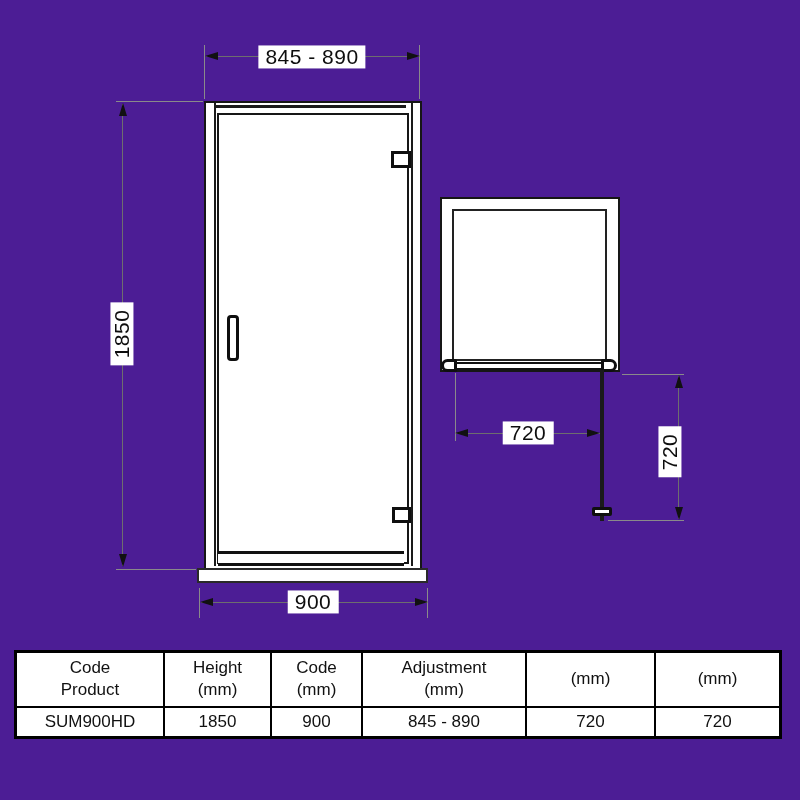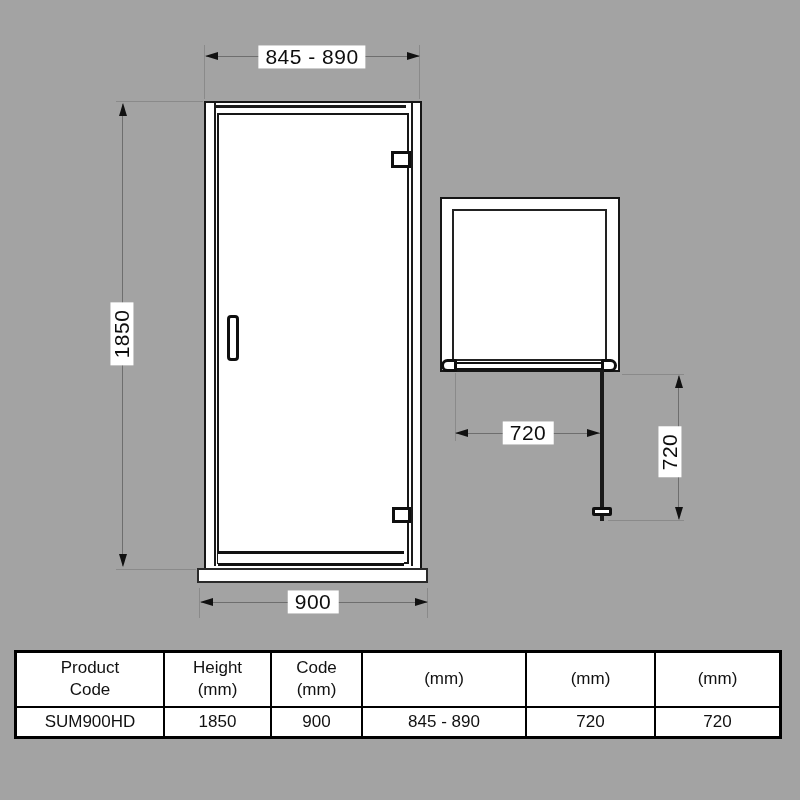--- a/index.html
+++ b/index.html
@@ -1,16 +1,16 @@
 <!DOCTYPE html>
 <html><head>
 <meta charset="utf-8">
 <style>
   html,body{margin:0;padding:0;background:#fff;}
-  .canvas{position:relative;width:800px;height:800px;background:#a3a3a3;
+  .canvas{position:relative;width:800px;height:800px;background:#4c1d95;
           font-family:"Liberation Sans",sans-serif;color:#111;overflow:hidden;}
   
   .ln{position:absolute;background:#1a1a1a;}
   .dimln{position:absolute;background:#6e6e6e;}
   .extln{position:absolute;background:#8a8a8a;}
   
   .arr{position:absolute;width:0;height:0;}
   .arr-l{border-top:4px solid transparent;border-bottom:4px solid transparent;border-right:13px solid #111;}
   .arr-r{border-top:4px solid transparent;border-bottom:4px solid transparent;border-left:13px solid #111;}
   .arr-u{border-left:4px solid transparent;border-right:4px solid transparent;border-bottom:13px solid #111;}
@@ -123,32 +123,33 @@
     <div class="extln" style="left:608px;top:520px;width:76px;height:1px;"></div>
     <div class="dimln" style="left:678px;top:376px;width:1px;height:143px;"></div>
     <div class="arr arr-u" style="left:675px;top:375px;"></div>
     <div class="arr arr-d" style="left:675px;top:507px;"></div>
     <div class="dimtxt vert" style="left:670px;top:452px;">720</div>
   </div>
 
   <div class="spec">
     <div class="row head">
       <div class="cell">
+        <span>Code</span>
         <span>Product</span>
-        <span>Code</span>
       </div>
       <div class="cell">
         <span>Height</span>
         <span>(mm)</span>
       </div>
       <div class="cell">
         <span>Code</span>
         <span>(mm)</span>
       </div>
       <div class="cell">
+        <span>Adjustment</span>
         <span>(mm)</span>
       </div>
       <div class="cell">
         <span>(mm)</span>
       </div>
       <div class="cell">
         <span>(mm)</span>
       </div>
     </div>
     <div class="row data">

